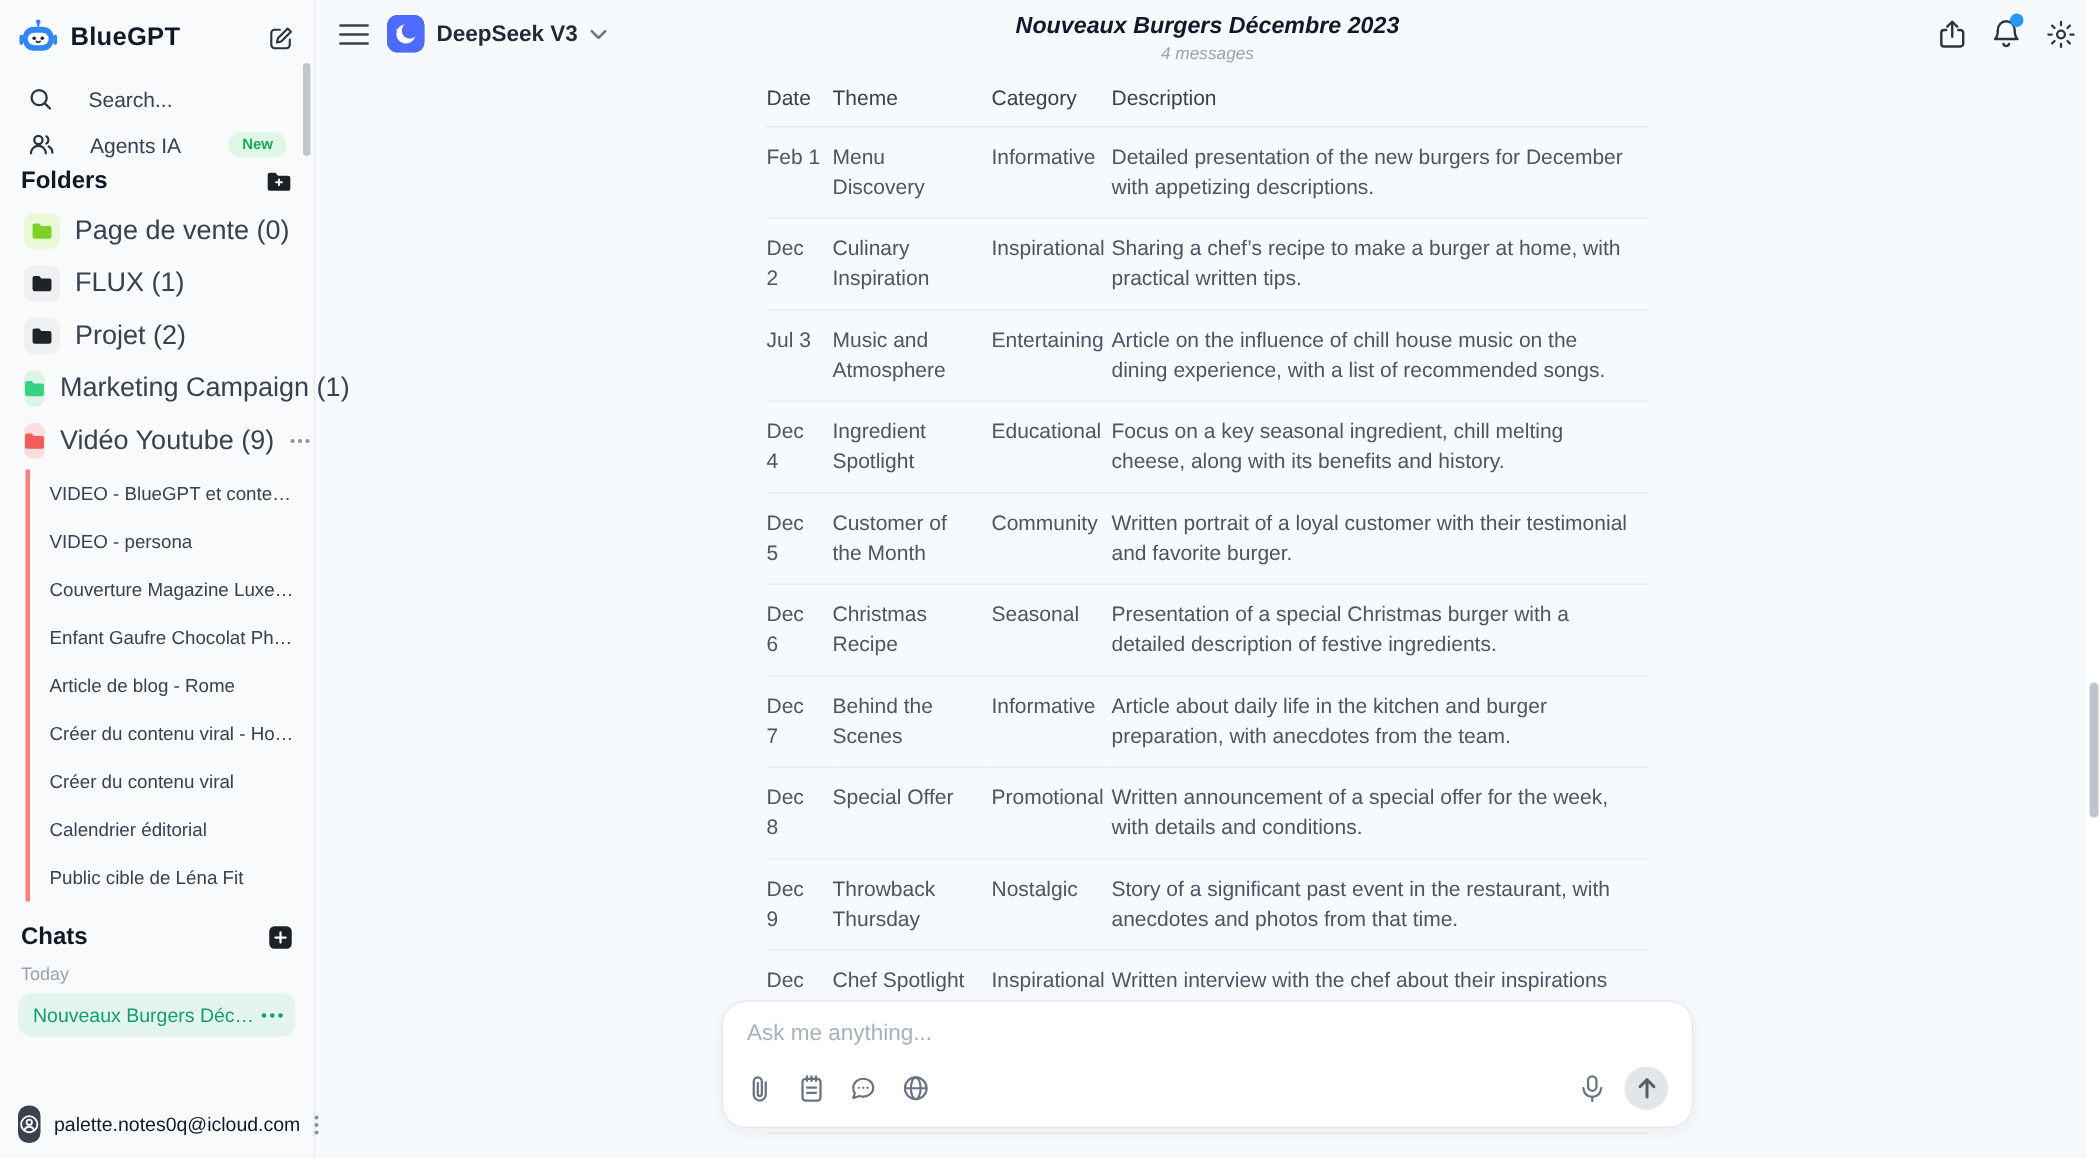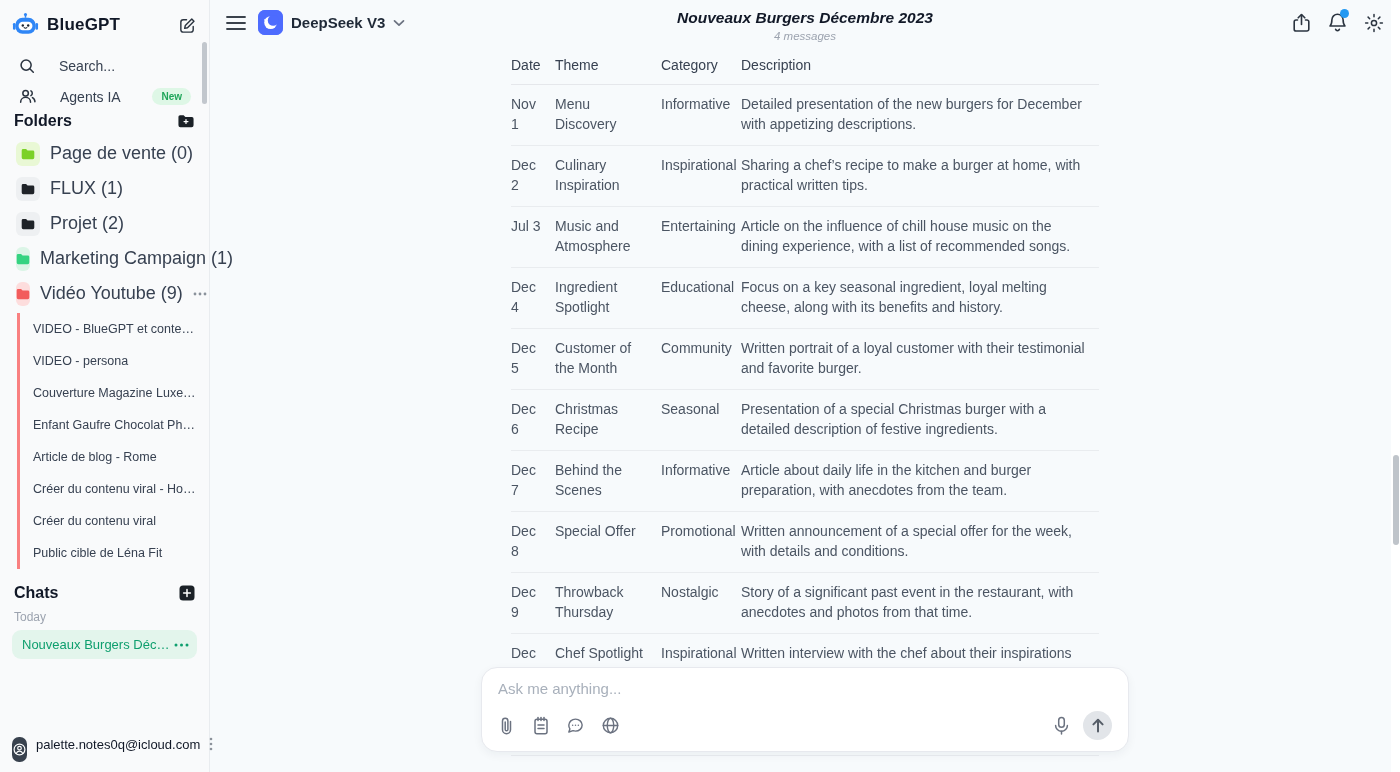--- a/index.html
+++ b/index.html
@@ -44,21 +44,21 @@
   .chat-pill {
     display:flex; align-items:center; background:#e3f5ec; border-radius:9px;
     padding:7px 8px 7px 10px; cursor:pointer;
   }
   .chat-pill-label {
     font-size:13px; color:#0e9f6e; font-weight:500; white-space:nowrap;
     overflow:hidden; text-overflow:ellipsis; max-width:148px;
   }
   .chat-pill .dots { margin-left:auto; }
 
-  .user-row { margin-top:auto; display:flex; gap:9px; padding:2px 0 2px 0; }
+  .user-row { margin-top:auto; display:flex; align-items:center; gap:9px; padding:2px 0 2px 0; }
   .avatar {
     width:25px; height:25px; background:#39424e; border-radius:7px;
     display:flex; align-items:center; justify-content:center;
   }
   .user-email { font-size:13px; color:#111827; }
   .user-menu { margin-left:auto; cursor:pointer; }
 
   .side-scroll-thumb { position:absolute; right:2px; top:42px; width:5px; height:62px; background:#c2c7cd; border-radius:3px; }
 
   
@@ -224,20 +224,21 @@
     </div>
 
   <div class="subitems" id="subitem-list">
       <div class="subitem">VIDEO - BlueGPT et contenu...</div>
       <div class="subitem">VIDEO - persona</div>
       <div class="subitem">Couverture Magazine Luxe ...</div>
       <div class="subitem">Enfant Gaufre Chocolat Photo</div>
       <div class="subitem">Article de blog - Rome</div>
       <div class="subitem">Créer du contenu viral - Hook</div>
       <div class="subitem">Créer du contenu viral</div>
+      <div class="subitem">Calendrier éditorial</div>
       <div class="subitem">Public cible de Léna Fit</div>
     </div>
 
   <div class="section-head" style="margin-top:15px;">
     <span class="section-title">Chats</span>
     <span class="head-ic">
       <svg width="16" height="16" viewBox="0 0 16 16">
         <rect x="0.5" y="0.5" width="15" height="15" rx="3.5" fill="#1b2127"></rect>
         <path d="M8 4.6v6.8M4.6 8h6.8" stroke="#ffffff" stroke-width="1.5" stroke-linecap="round"></path>
       </svg>
@@ -344,42 +345,42 @@
       <thead>
           <tr id="table-head-row">
             <th>Date</th>
             <th>Theme</th>
             <th>Category</th>
             <th>Description</th>
           </tr>
         </thead>
       <tbody id="table-body">
           <tr>
-            <td>Nov 1</td>
+            <td>Feb 1</td>
             <td>Menu Discovery</td>
             <td>Informative</td>
             <td>Detailed presentation of the new burgers for December with appetizing descriptions.</td>
           </tr>
           <tr>
             <td>Dec 2</td>
             <td>Culinary Inspiration</td>
             <td>Inspirational</td>
             <td>Sharing a chef’s recipe to make a burger at home, with practical written tips.</td>
           </tr>
           <tr>
             <td>Jul 3</td>
             <td>Music and Atmosphere</td>
             <td>Entertaining</td>
             <td>Article on the influence of chill house music on the dining experience, with a list of recommended songs.</td>
           </tr>
           <tr>
             <td>Dec 4</td>
             <td>Ingredient Spotlight</td>
             <td>Educational</td>
-            <td>Focus on a key seasonal ingredient, loyal melting cheese, along with its benefits and history.</td>
+            <td>Focus on a key seasonal ingredient, chill melting cheese, along with its benefits and history.</td>
           </tr>
           <tr>
             <td>Dec 5</td>
             <td>Customer of the Month</td>
             <td>Community</td>
             <td>Written portrait of a loyal customer with their testimonial and favorite burger.</td>
           </tr>
           <tr>
             <td>Dec 6</td>
             <td>Christmas Recipe</td>

